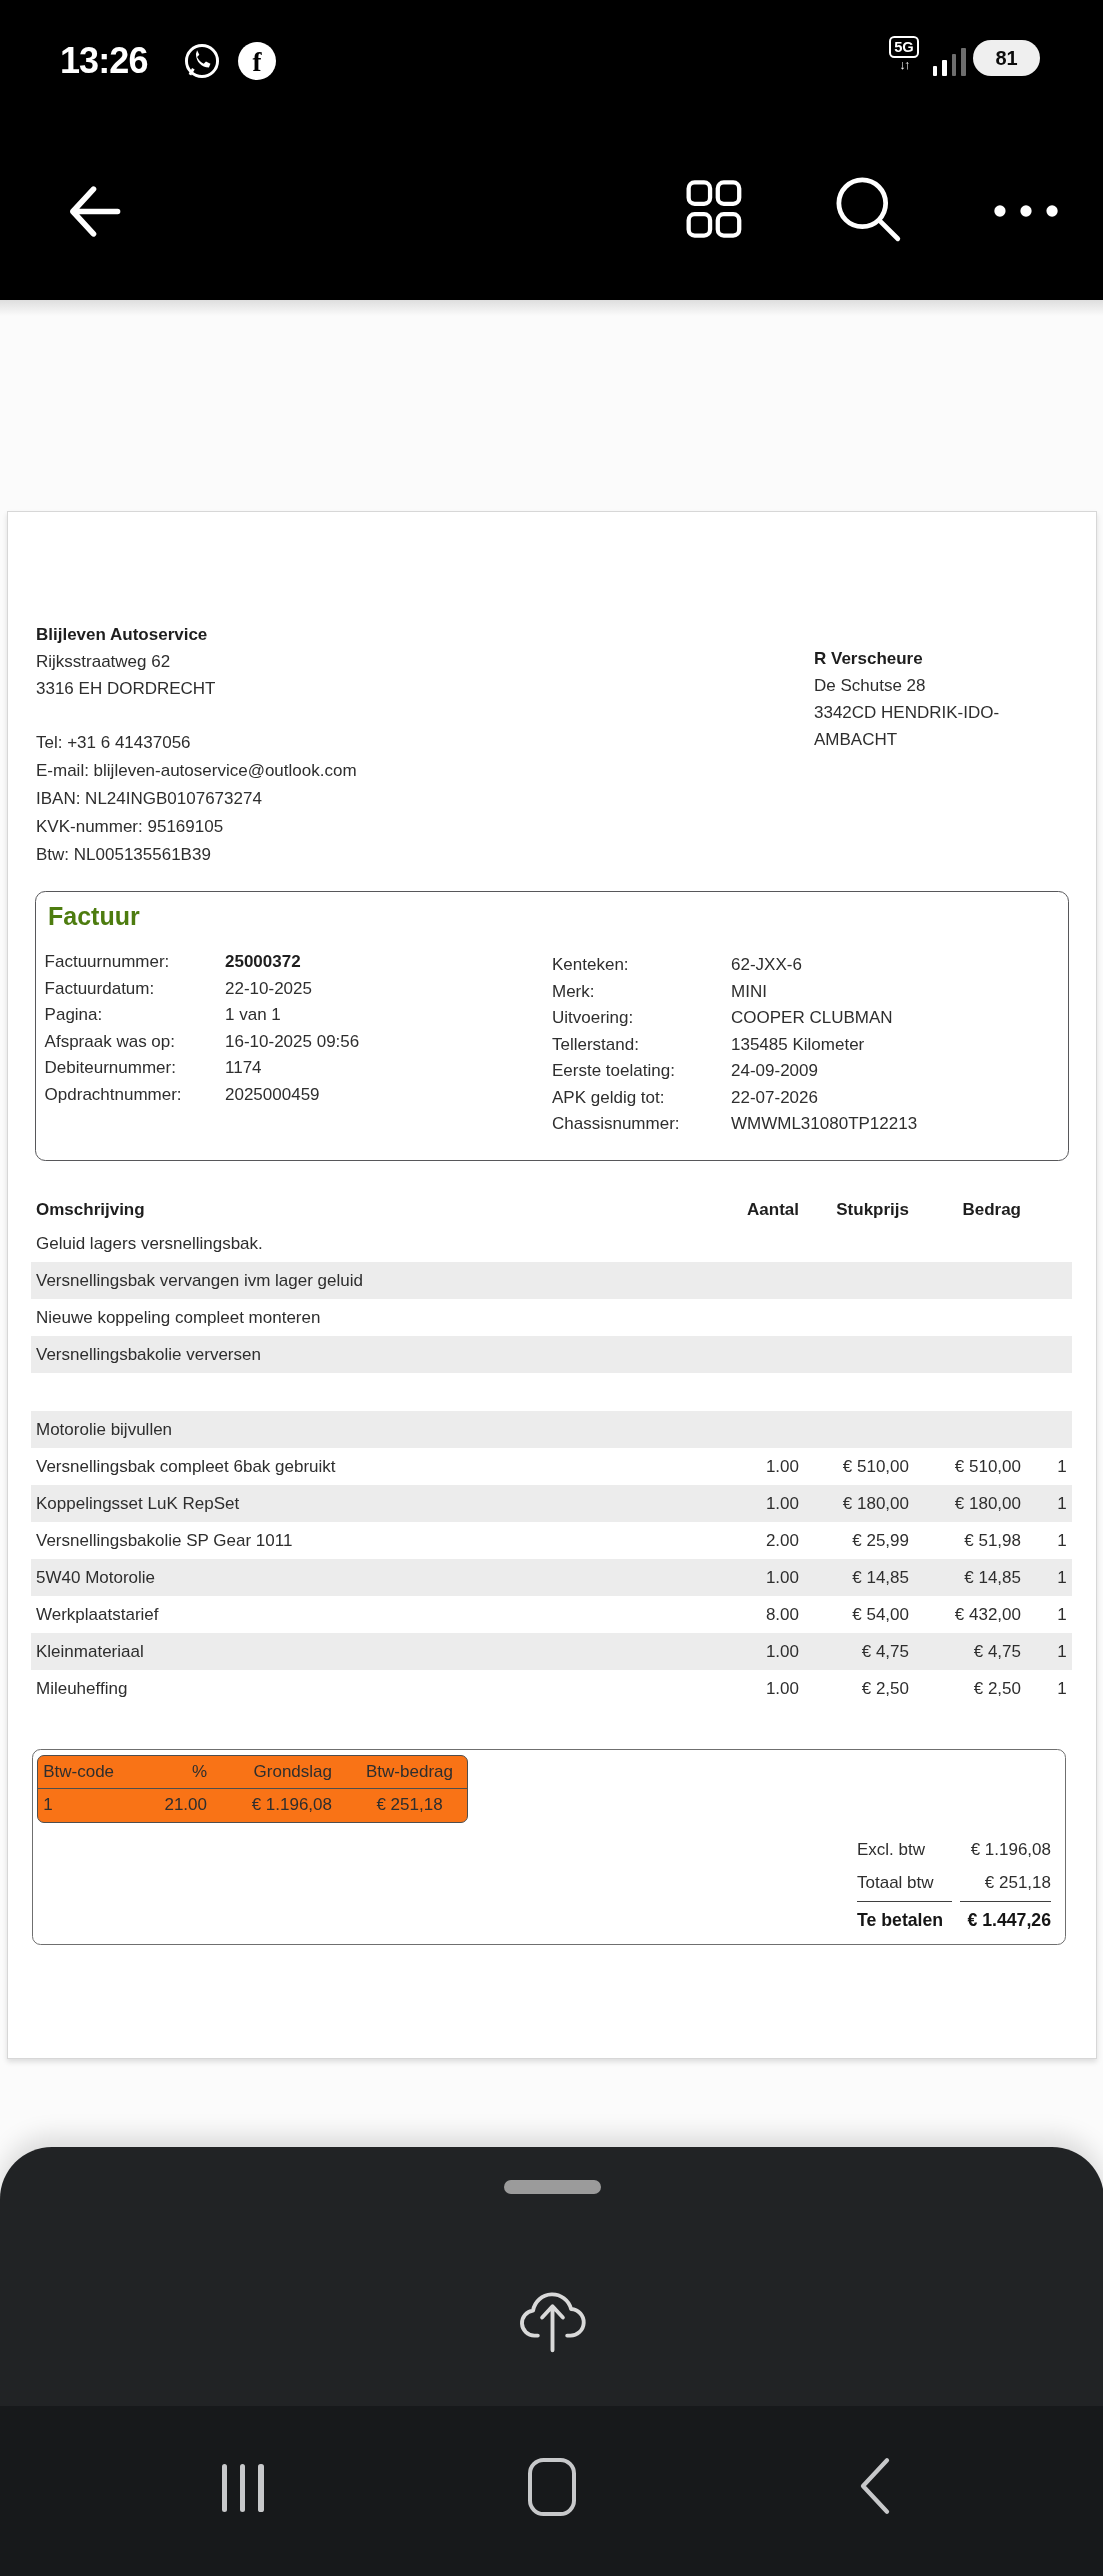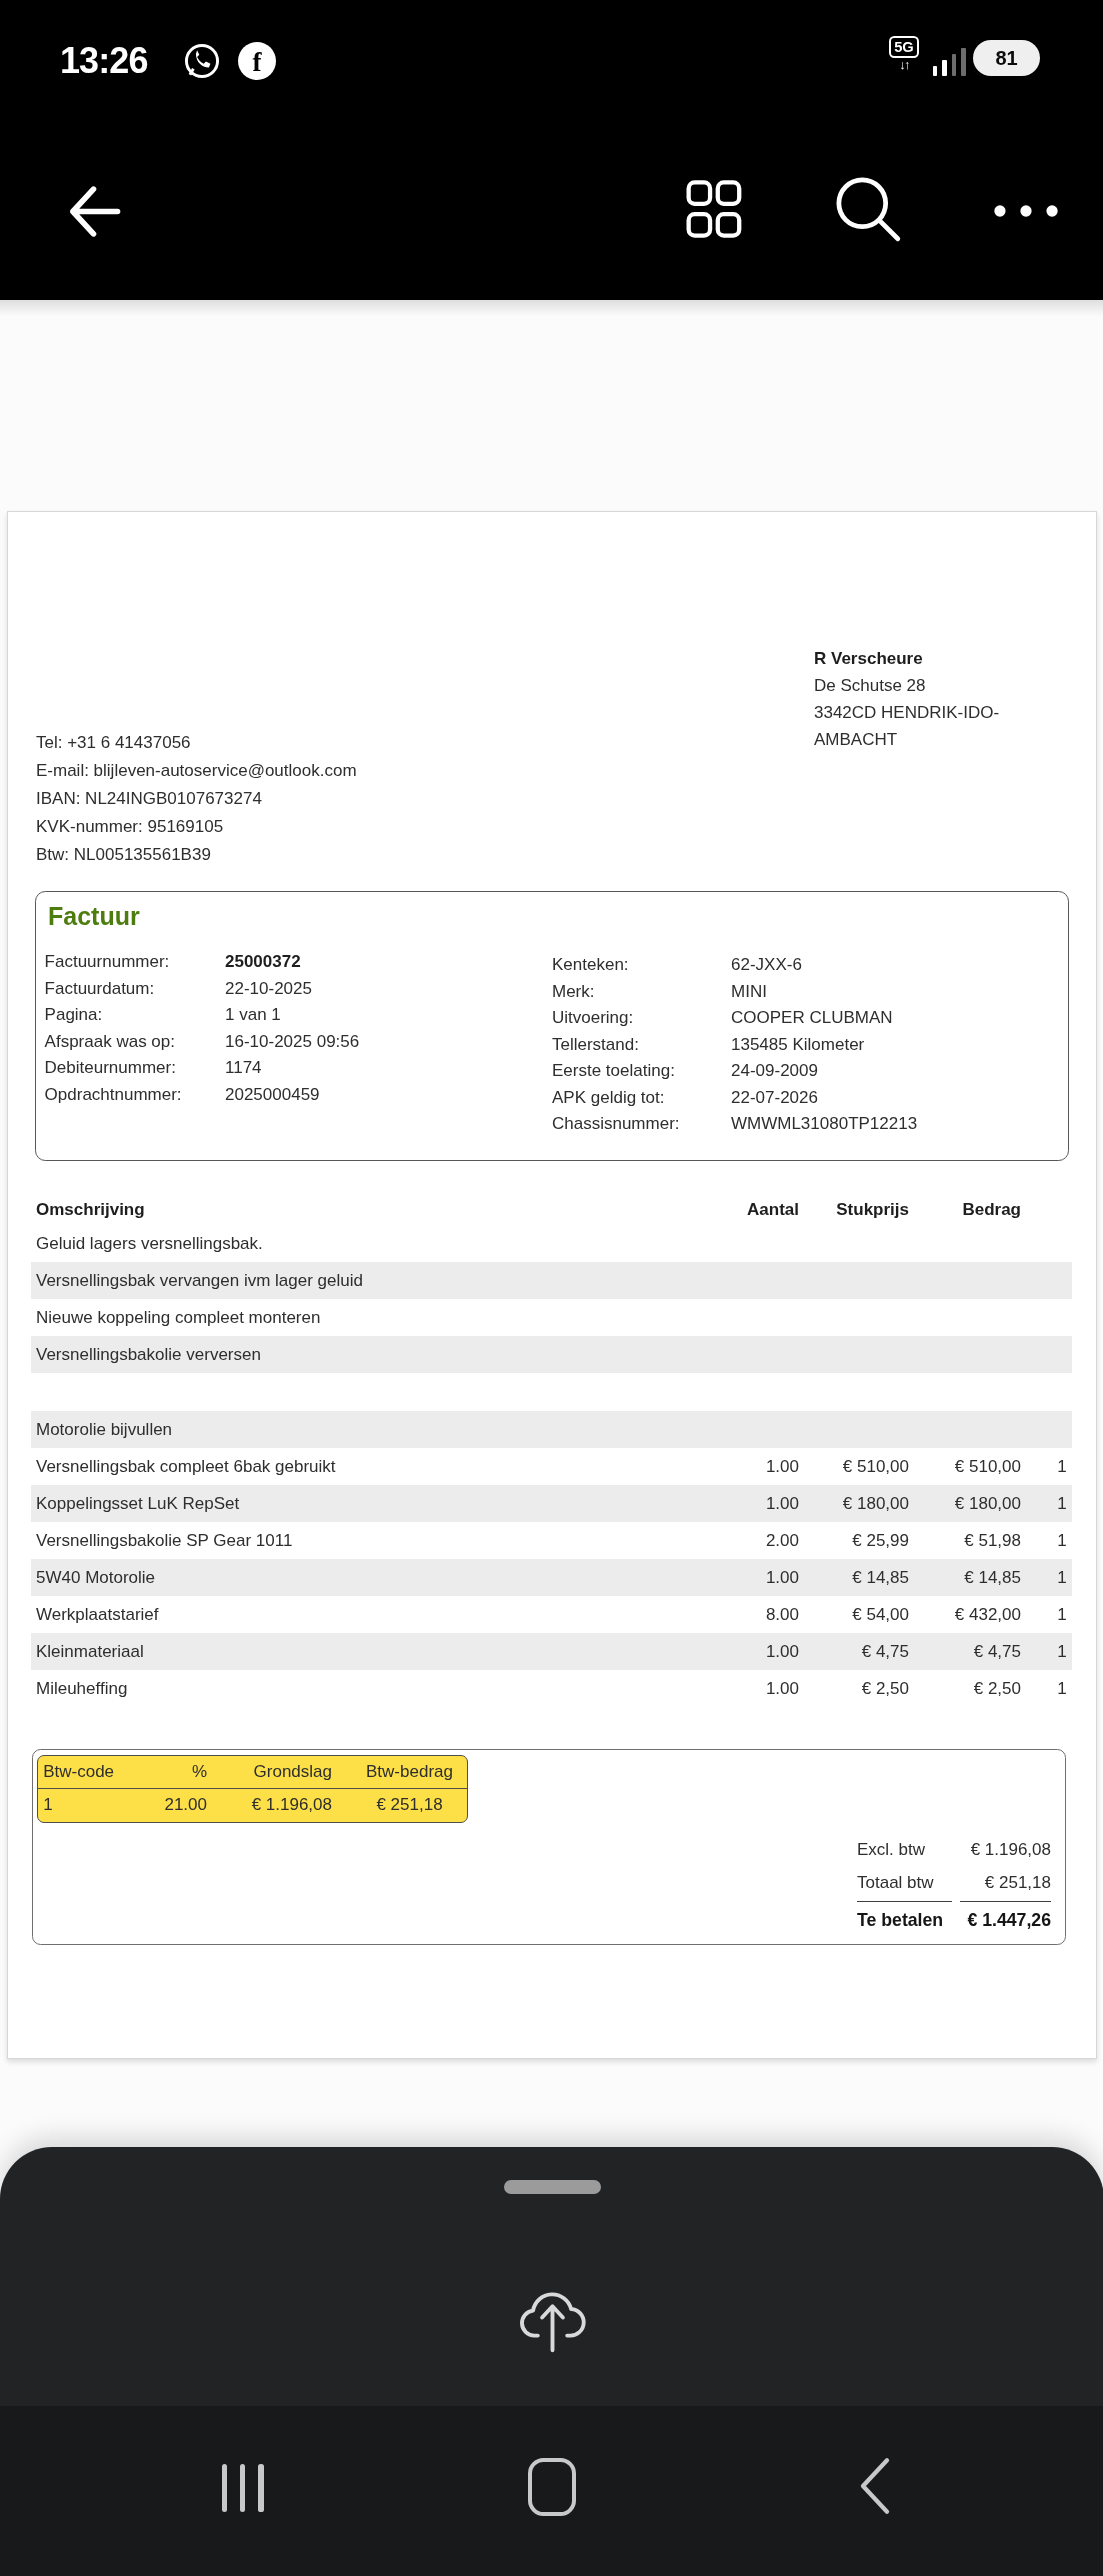--- a/index.html
+++ b/index.html
@@ -54,21 +54,21 @@
   .c-num{text-align:right;width:129px;}
   .c-aantal{right:273px;}
   .c-stukprijs{right:163px;}
   .c-bedrag{right:51px;}
   .c-btw{right:5.2px;width:34px;text-align:right;}
 
   
   .totbox{position:absolute;left:24px;top:1237px;width:1032px;height:194px;
           border:1.7px solid #6f6f6f;border-radius:8.6px;}
   .btw-table{position:absolute;left:29px;top:1243px;width:429px;height:66px;
-             border:1.7px solid #4e4e4e;border-radius:7px;background:#fde047;font-size:17px;}
+             border:1.7px solid #4e4e4e;border-radius:7px;background:#f97316;font-size:17px;}
   .btw-hrow{position:absolute;left:0;top:0;width:100%;height:32px;line-height:32px;border-bottom:1.7px solid #4e4e4e;}
   .btw-drow{position:absolute;left:0;top:34px;width:100%;height:30px;line-height:30px;}
   .btw-table span{position:absolute;white-space:nowrap;}
   .bc-code{left:5.2px;}
   .bc-pct{left:83px;width:86px;text-align:right;}
   .bc-grond{left:191px;width:103px;text-align:right;}
   .bc-bedrag{left:320px;width:103px;text-align:center;}
 
   .totals{position:absolute;left:849px;top:1321px;width:194px;font-size:17px;}
   .trow{display:flex;justify-content:space-between;height:33px;line-height:33px;white-space:nowrap;}
@@ -141,20 +141,25 @@
         <circle cx="68" cy="8" r="6.5" fill="#fff"></circle>
     </svg>
   </div>
 
   <div class="canvas">
     <div class="topshadow"></div>
   </div>
 
   <div class="page">
 
+    <div class="tblock company-main">
+      <div class="b">Blijleven Autoservice</div>
+      <div>Rijksstraatweg 62</div>
+      <div>3316 EH DORDRECHT</div>
+    </div>
 
     <div class="tblock company-contact">
       <div>Tel: +31 6 41437056</div>
       <div>E-mail: blijleven-autoservice@outlook.com</div>
       <div>IBAN: NL24INGB0107673274</div>
       <div>KVK-nummer: 95169105</div>
       <div>Btw: NL005135561B39</div>
     </div>
 
     <div class="tblock customer">

